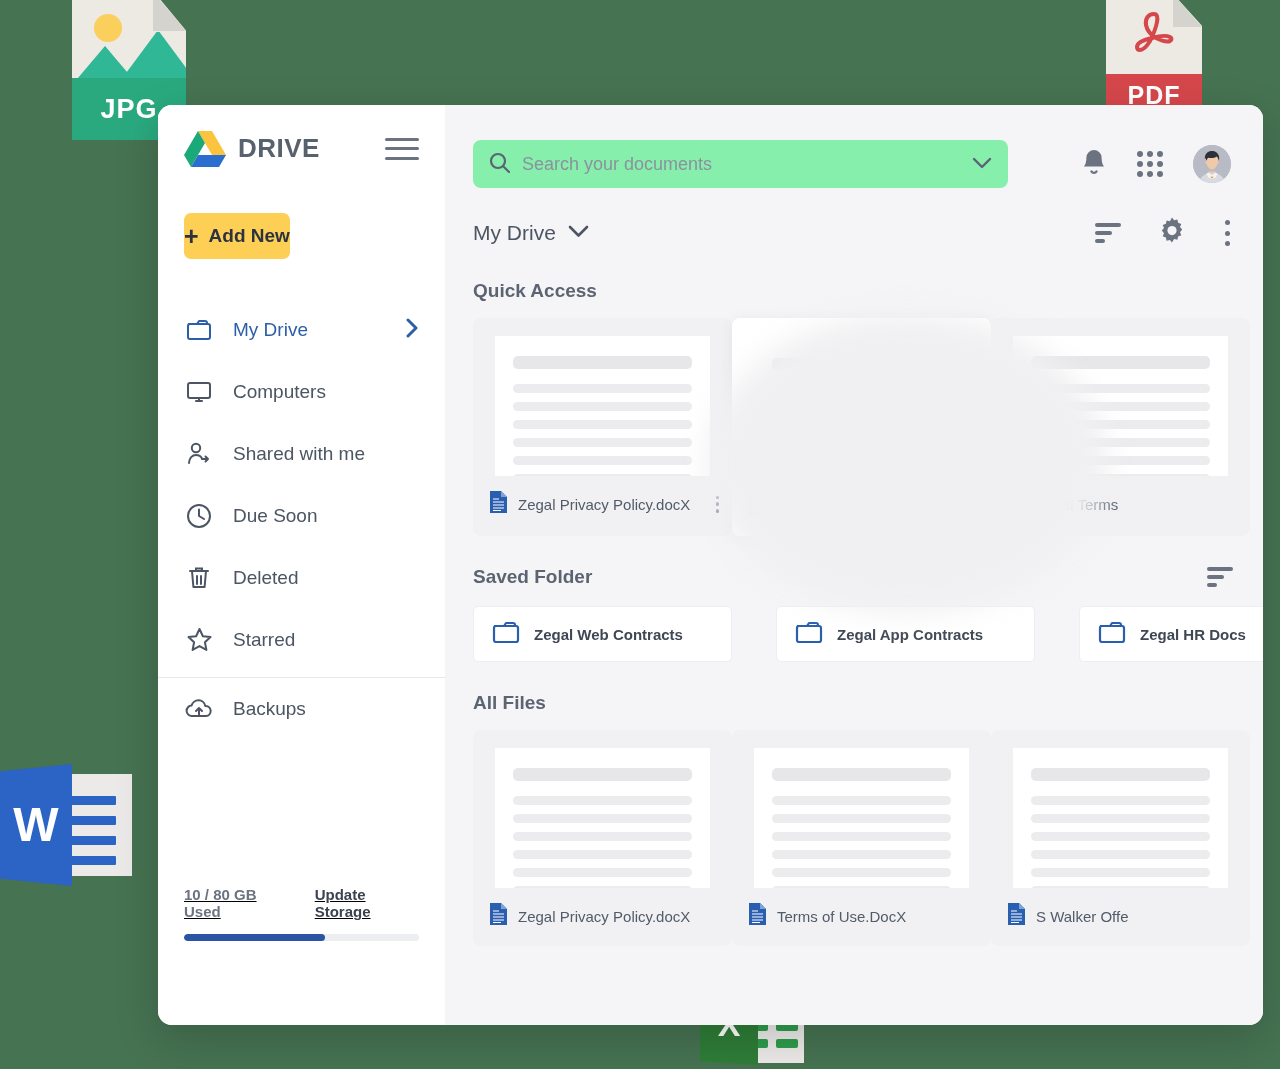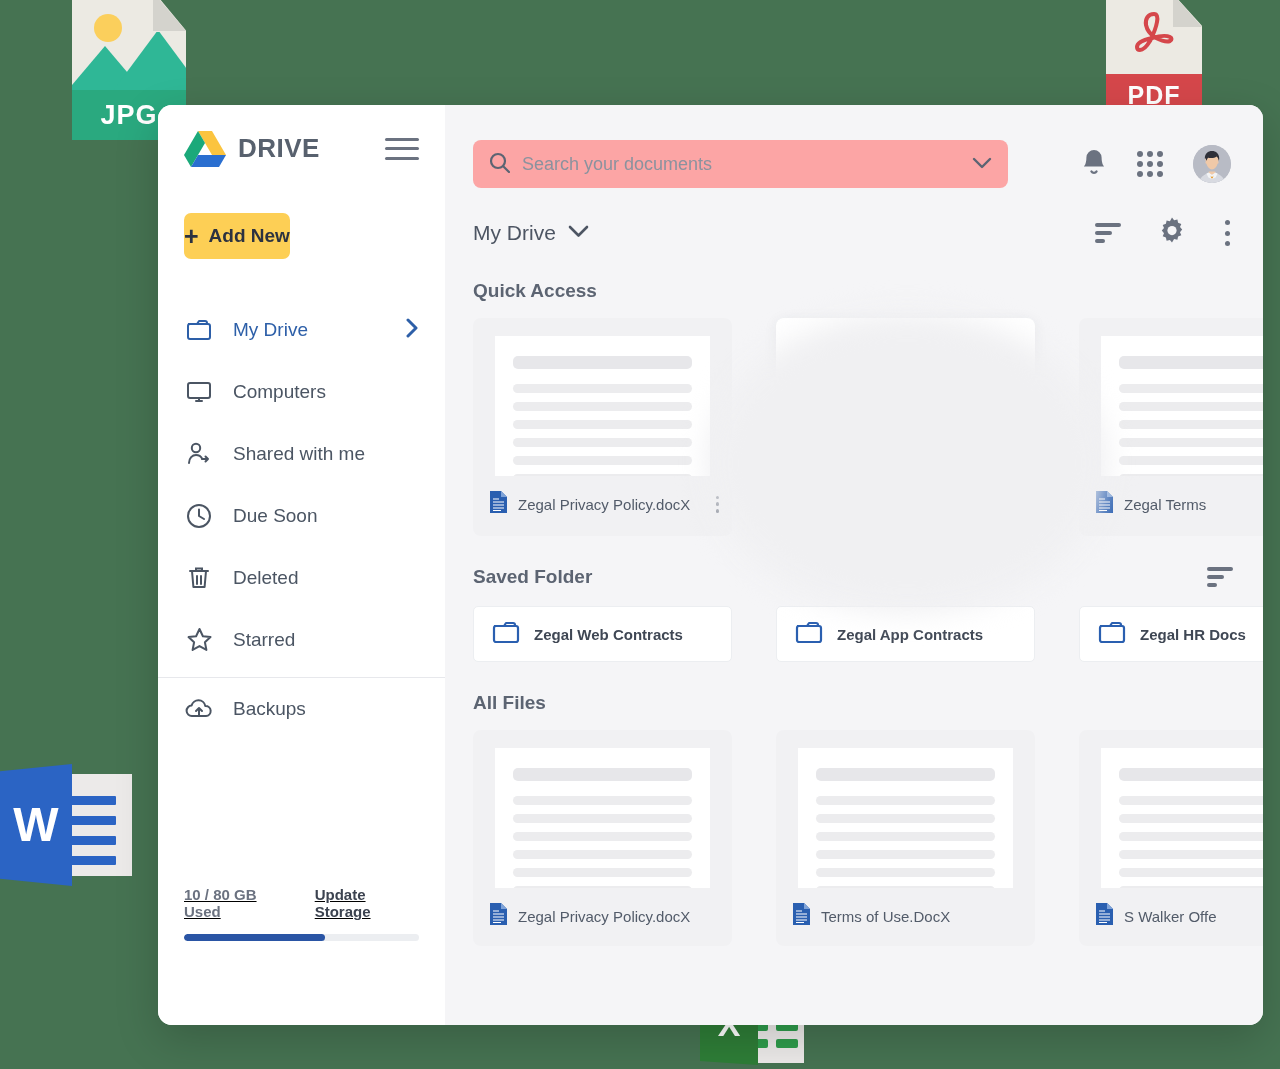--- a/index.html
+++ b/index.html
@@ -27,21 +27,21 @@
     clip-path: polygon(0 0, 100% 100%, 0 100%);
   }
   .jpg-sun { position: absolute; left: 22px; top: 22px; width: 28px; height: 28px; border-radius: 50%; background: #fbcf5c; }
   .jpg-mtn {
     position: absolute; left: 0; right: 0; bottom: 48px; height: 60px; overflow: hidden;
   }
   .jpg-mtn i { position: absolute; display: block; background: #2fb796; }
   .jpg-m1 { left: -6px; bottom: 0; width: 78px; height: 46px; clip-path: polygon(50% 0, 100% 100%, 0 100%); }
   .jpg-m2 { left: 40px; bottom: 0; width: 92px; height: 62px; clip-path: polygon(50% 0, 100% 100%, 0 100%); }
   .jpg-band {
-    position: absolute; left: 0; right: 0; bottom: 0; height: 50px; background: #2aa97f;
+    position: absolute; left: 0; right: 0; bottom: 0; height: 62px; background: #2aa97f;
     display: flex; align-items: center; justify-content: center;
     color: #fff; font-size: 27px; font-weight: bold; letter-spacing: 1px;
   }
 
   
   #pdf-icon { left: 1106px; top: -6px; width: 96px; height: 122px; }
   .pdf-body {
     position: absolute; inset: 0; background: #eceae3;
     clip-path: polygon(0 0, 70% 0, 100% 26%, 100% 100%, 0 100%);
   }
@@ -103,21 +103,21 @@
   .storage-row { display: flex; align-items: baseline; }
   .storage-used { font-size: 15px; font-weight: bold; color: #6b7280; }
   .storage-link { margin-left: 24px; font-size: 15px; font-weight: bold; color: #3c4350; cursor: pointer; }
   .storage-bar { margin-top: 14px; height: 7px; border-radius: 4px; background: #eceef1; overflow: hidden; }
   .storage-bar span { display: block; height: 100%; border-radius: 4px; background: #2a55a5; }
 
   
   #main { flex: 1; background: #f5f5f7; position: relative; overflow: hidden; }
   .topbar { display: flex; align-items: center; padding: 35px 30px 0 28px; }
   .search {
-    flex: 1; max-width: 535px; height: 48px; background: #fca5a5; border-radius: 8px;
+    flex: 1; max-width: 535px; height: 48px; background: #86efac; border-radius: 8px;
     display: flex; align-items: center; padding: 0 16px; gap: 12px;
   }
   .search input {
     flex: 1; border: none; outline: none; font-size: 18px; color: #5b6473;
     font-family: "Liberation Sans", sans-serif; background: transparent;
   }
   .search input::placeholder { color: #8b929e; }
   .top-icons { margin-left: auto; display: flex; align-items: center; gap: 30px; padding-right: 2px; }
   .grid-dots { width: 26px; height: 26px; display: grid; grid-template-columns: repeat(3,1fr); gap: 4px; cursor: pointer; }
   .grid-dots i { width: 6px; height: 6px; border-radius: 50%; background: #6b7280; }
@@ -133,21 +133,21 @@
   .sort-icon i:nth-child(2) { width: 17px; }
   .sort-icon i:nth-child(3) { width: 10px; }
   .kebab { width: 8px; height: 26px; display: flex; flex-direction: column; justify-content: space-between; align-items: center; cursor: pointer; }
   .kebab i { width: 5px; height: 5px; border-radius: 50%; background: #6b7280; }
 
   .section-head { display: flex; align-items: center; padding: 30px 30px 0 28px; }
   .section-title { font-size: 19px; font-weight: bold; color: #5c6472; }
   .section-head .sort-icon { margin-left: auto; }
 
   
-  .row-cards { display: flex; gap: 44px; padding: 16px 0 0 28px; }
+  .row-cards { display: flex; padding: 16px 0 0 28px; }
   .fcard { width: 259px; flex: 0 0 259px; background: #f1f1f3; border-radius: 8px; padding: 0; }
   .fcard.hl { background: #fff; box-shadow: 0 2px 14px rgba(40,50,70,.07); }
   .fcard .thumb { background: #fff; margin: 18px 22px 0 22px; height: 140px; padding: 20px 18px 0 18px; overflow: hidden; }
   .fcard.hl .thumb { margin-top: 20px; }
   .ln { height: 9px; background: #ececee; border-radius: 5px; margin-bottom: 9px; }
   .ln.head { height: 13px; background: #e7e7ea; margin-bottom: 15px; }
   .fmeta { display: flex; align-items: center; padding: 14px 12px 16px 16px; gap: 10px; }
   .fname { font-size: 15px; color: #525b69; white-space: nowrap; overflow: hidden; }
   .fmeta .kebab { margin-left: auto; height: 17px; width: 5px; }
   .fmeta .kebab i { width: 3.5px; height: 3.5px; }

